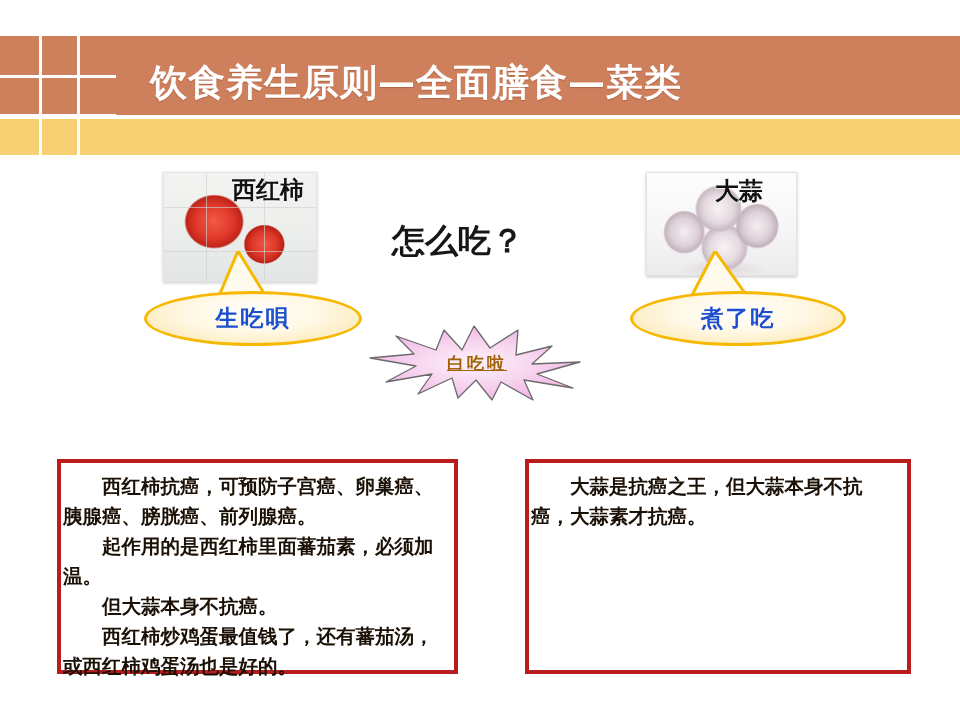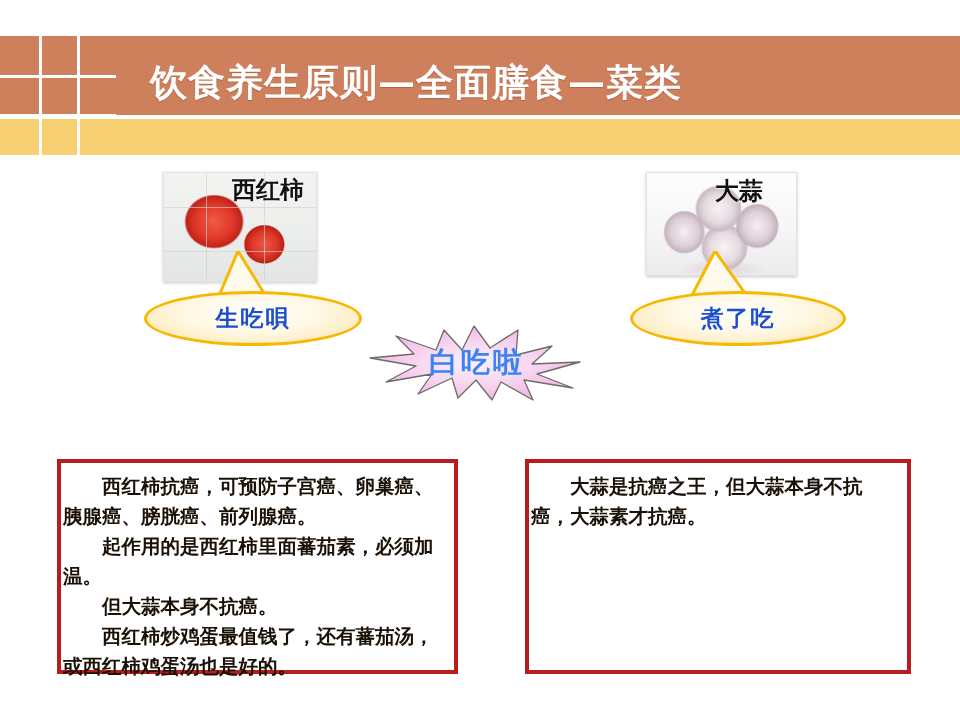--- a/index.html
+++ b/index.html
@@ -139,23 +139,24 @@
   .callout-left{left:144px;top:215px;width:218px;height:95px;}
   .callout-left .bubble{width:218px;height:55px;text-align:center;}
   .callout-right{left:630px;top:215px;width:216px;height:95px;}
   .callout-right .bubble{width:216px;height:55px;}
 
   
   .starburst{position:absolute;left:366px;top:288px;width:222px;height:78px;}
   .star-text{
     position:absolute;left:366px;top:288px;width:222px;height:78px;
     display:flex;align-items:center;justify-content:center;
-    color:#3b82f6;font-weight:bold;font-size:29px;letter-spacing:3px;
+    color:#a16207;font-weight:bold;font-size:17px;letter-spacing:3px;
     font-family:"DejaVu Serif","Liberation Serif",serif;
     pointer-events:none;
+    text-decoration:underline;
   }
 
   
   .tbox{
     position:absolute;
     border:4px solid #b91c1c;
     background:#ffffff;
     box-sizing:border-box;
     padding:9px 10px 6px 2px;
   }
@@ -202,20 +203,21 @@
     <div class="tile v" style="left:42px"></div>
     <div class="tile v" style="left:100px"></div>
     <div class="tile h" style="top:34px"></div>
     <div class="tile h" style="top:78px"></div>
   </div>
   <div class="photo-label label-tomato">西红柿</div>
 
   <div class="photo photo-garlic"></div>
   <div class="photo-label label-garlic">大蒜</div>
 
+  <div class="center-q">怎么吃？</div>
 
   <div class="callout callout-left">
     <svg class="tail" width="218" height="95" viewBox="0 0 218 95">
       <polygon points="94,0 72,52 126,52" fill="#fffbec" stroke="#f6b800" stroke-width="3" stroke-linejoin="round"></polygon>
       <rect x="70" y="43" width="60" height="14" fill="#fffbec"></rect>
     </svg>
     <div class="bubble">
       <span class="btext">生吃唄</span>
     </div>
   </div>

